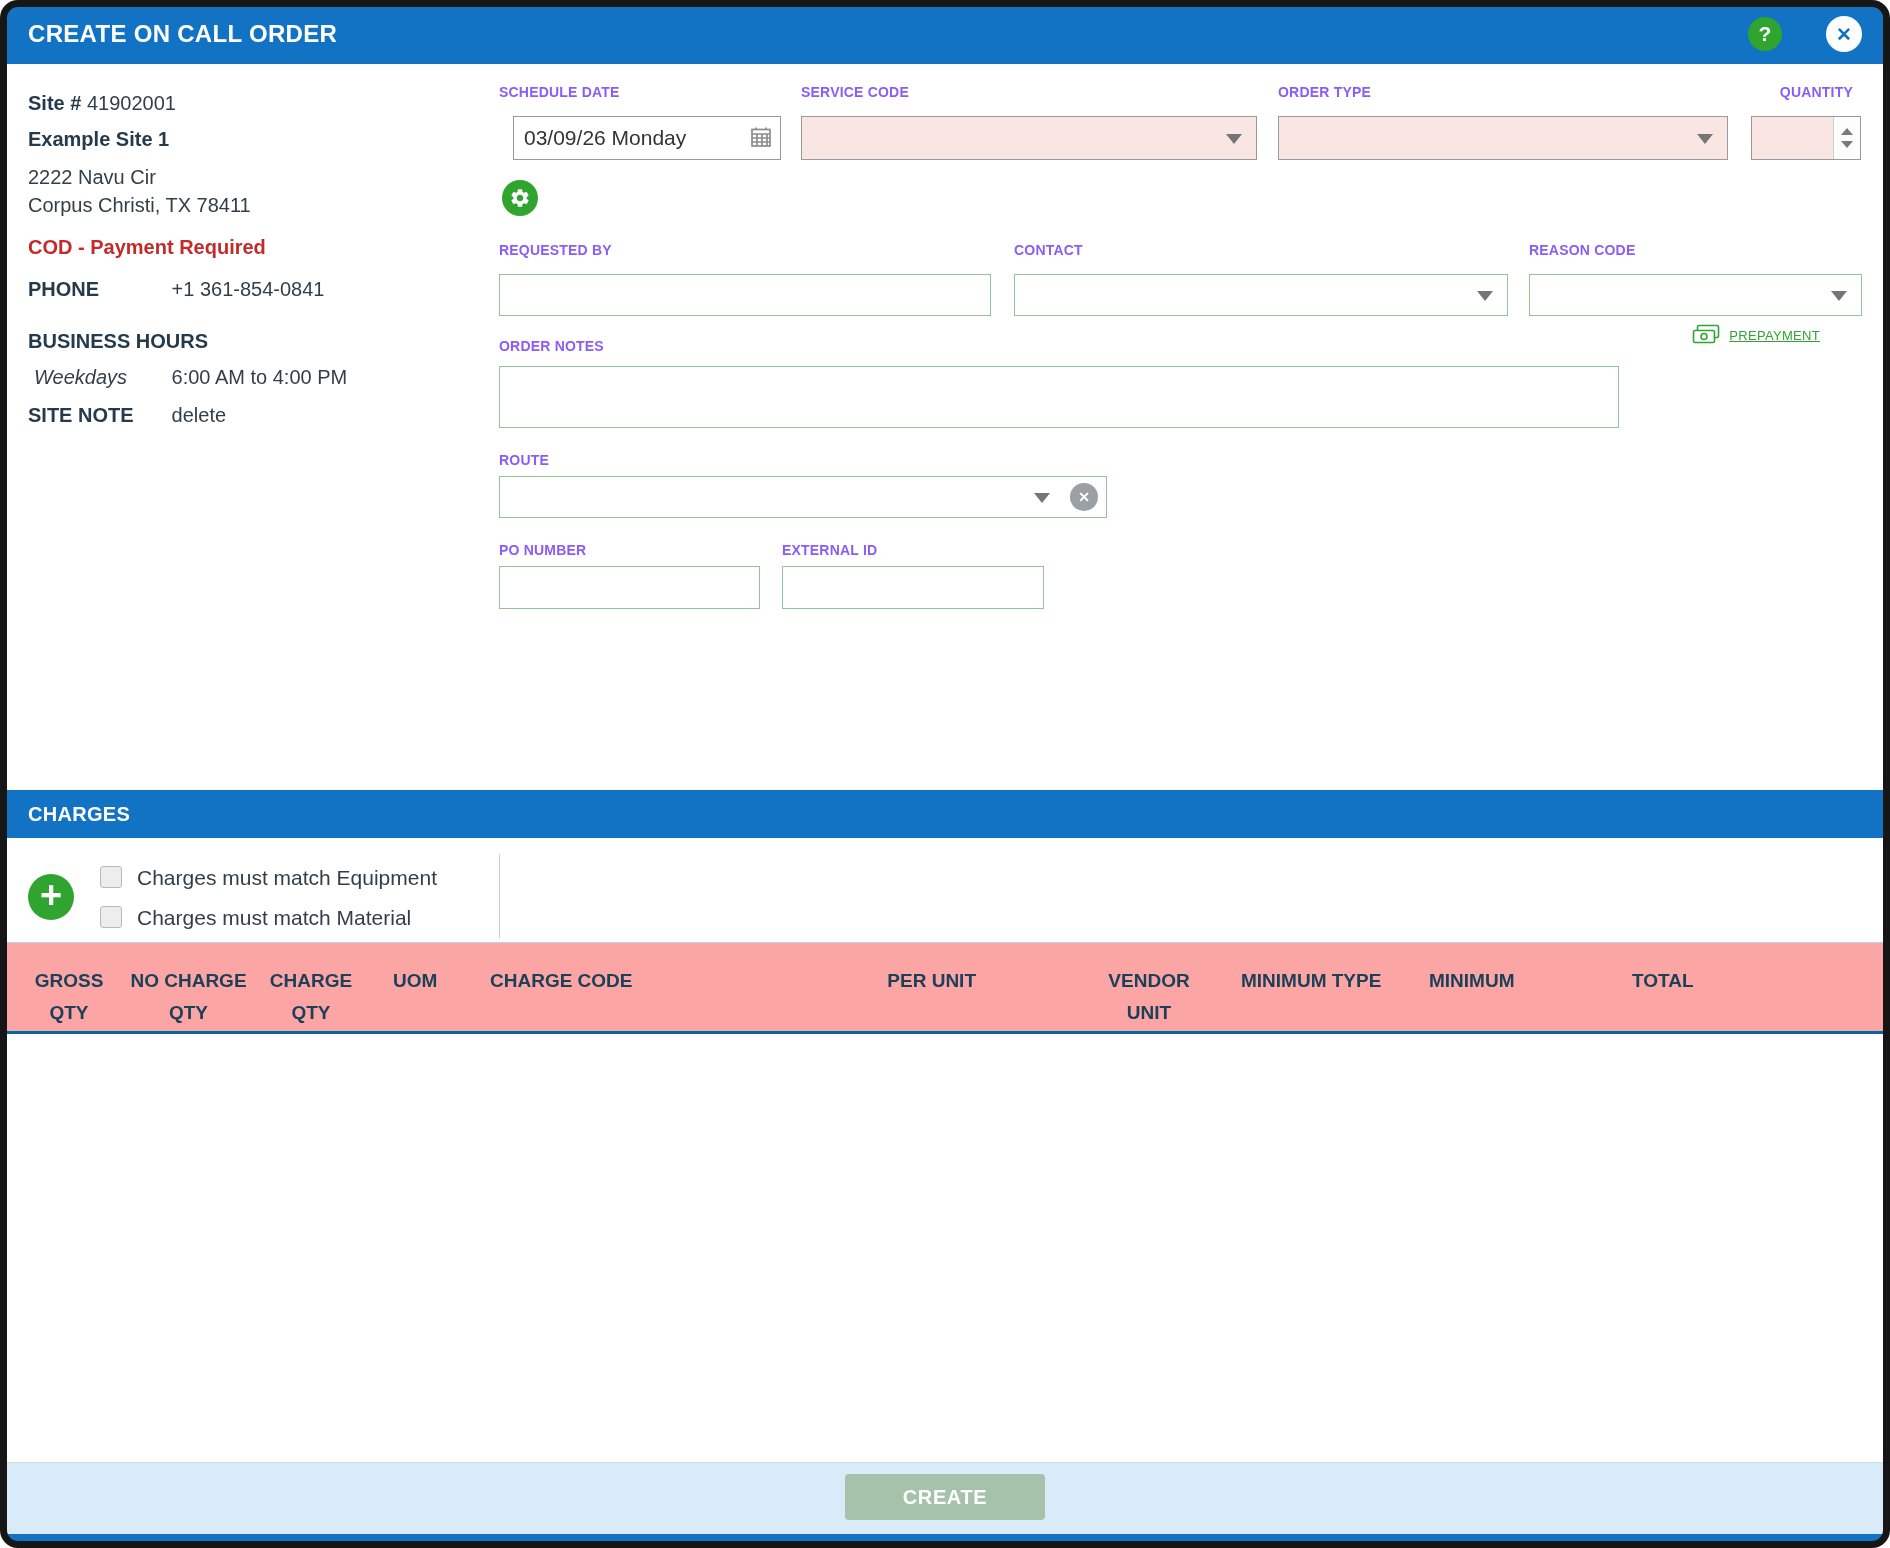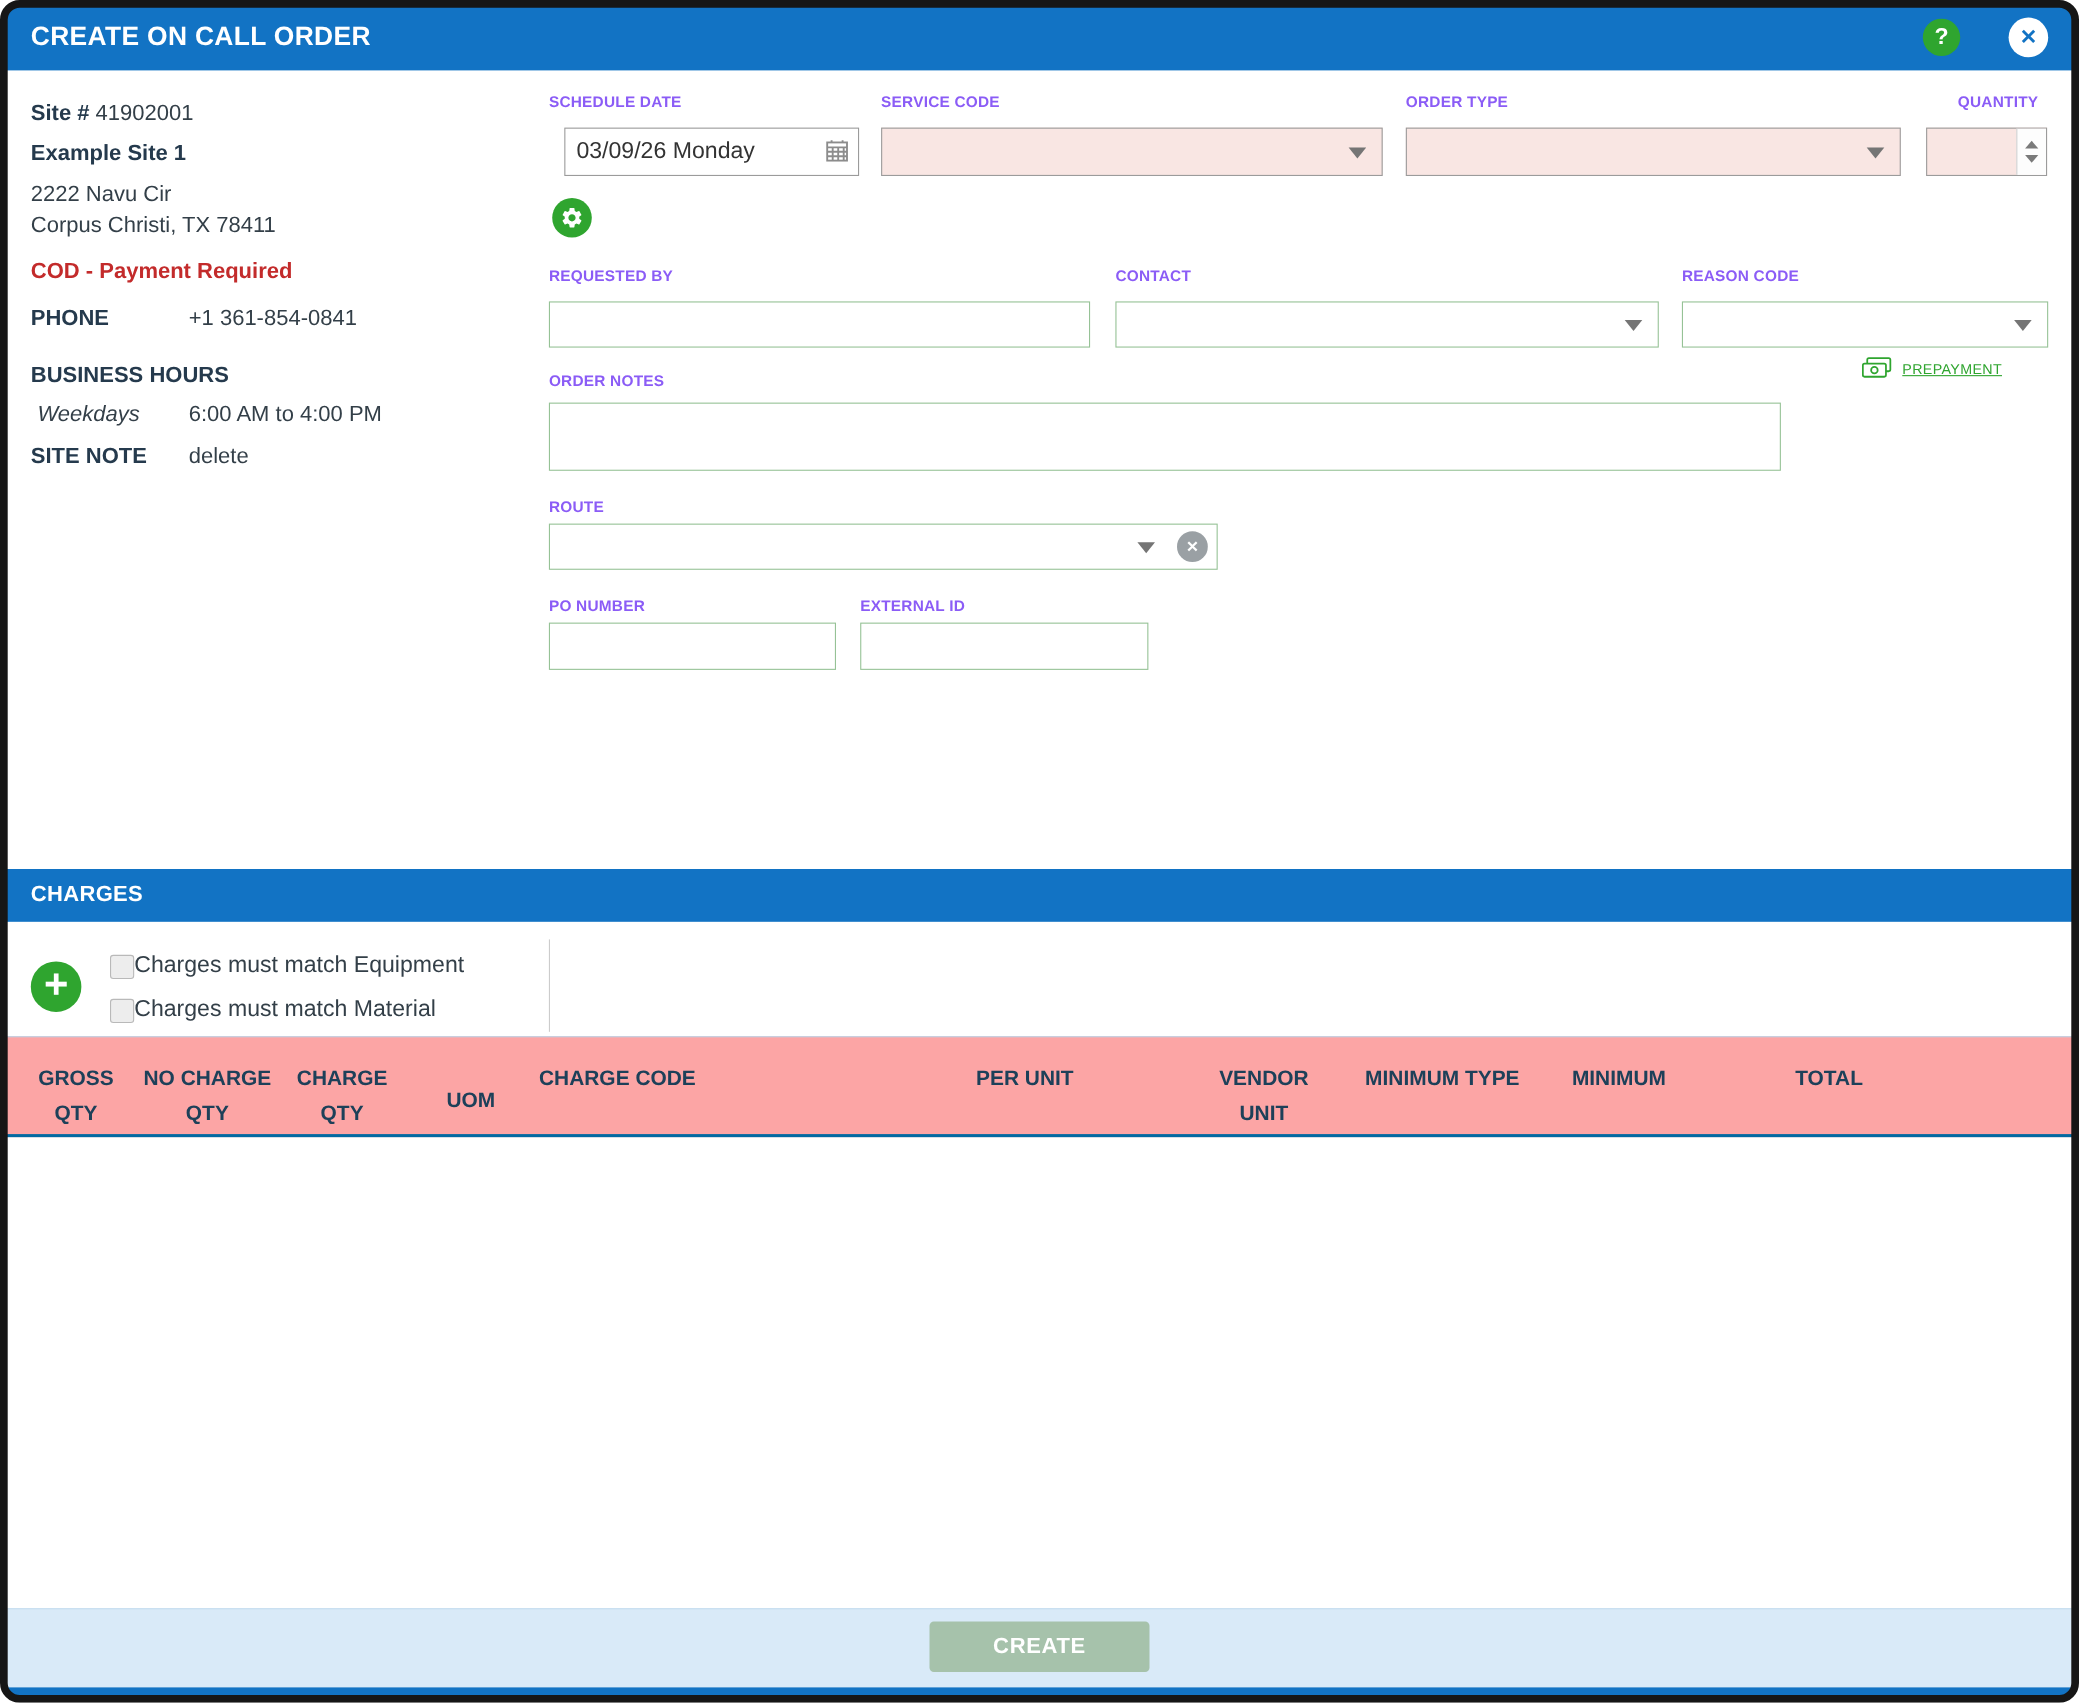--- a/index.html
+++ b/index.html
@@ -61,21 +61,21 @@
            border:1px solid #96c296;resize:none;font-size:20px;padding:8px 10px;outline:none;
            font-family:"Liberation Sans", sans-serif;}
 
   
   .charges-bar{position:absolute;left:0;right:0;top:786px;height:48px;background:#1273C4;}
   .charges-title{position:absolute;left:24px;top:50%;transform:translateY(-50%);
                  color:#fff;font-size:20px;font-weight:bold;letter-spacing:.3px;}
   .plus-btn{position:absolute;left:24px;top:870px;width:46px;height:46px;border-radius:50%;
             background:#2FA52F;display:flex;align-items:center;justify-content:center;cursor:pointer;}
   .plus-glyph{color:#fff;font-size:38px;font-weight:bold;line-height:1;transform:translateY(-2px);}
-  .cb-row{position:absolute;left:96px;display:flex;align-items:flex-end;cursor:pointer;}
+  .cb-row{position:absolute;left:96px;display:flex;align-items:flex-start;gap:15px;cursor:pointer;}
   .cb{width:22px;height:22px;background:#ededed;border:1px solid #b9b9b9;border-radius:3px;box-sizing:border-box;}
   .cb-label{font-size:21px;color:#333f48;}
   .vdivider{position:absolute;left:495px;top:850px;height:84px;width:1px;background:#cccccc;}
 
   .thead{position:absolute;left:0;right:0;top:938px;height:92px;background:#fca5a5;
          border-top:1px solid #bcd4e8;border-bottom:3px solid #0369a1;box-sizing:border-box;}
   .th{position:absolute;top:22px;font-size:19px;font-weight:bold;color:#1d4059;line-height:32px;}
   .tbody{position:absolute;left:0;right:0;top:1030px;height:428px;background:#fff;}
 
   
@@ -230,21 +230,21 @@
   <div class="cb-row" style="top:902px;">
     <span class="cb"></span>
     <span class="cb-label">Charges must match Material</span>
   </div>
   <div class="vdivider"></div>
 
   <div class="thead">
     <div class="th" style="left:20px;width:90px;text-align:center;">GROSS QTY</div>
     <div class="th" style="left:122px;width:125px;text-align:center;">NO CHARGE QTY</div>
     <div class="th" style="left:252px;width:110px;text-align:center;">CHARGE QTY</div>
-    <div class="th" style="left:389px;width:70px;text-align:center;margin-top:20px;">UOM</div>
+    <div class="th" style="left:389px;width:70px;text-align:left;">UOM</div>
     <div class="th" style="left:486px;width:300px;text-align:left;">CHARGE CODE</div>
     <div class="th" style="left:822px;width:150px;text-align:right;">PER UNIT</div>
     <div class="th" style="left:1095px;width:100px;text-align:center;">VENDOR UNIT</div>
     <div class="th" style="left:1237px;width:180px;text-align:left;">MINIMUM TYPE</div>
     <div class="th" style="left:1425px;width:130px;text-align:left;">MINIMUM</div>
     <div class="th" style="left:1628px;width:120px;text-align:left;">TOTAL</div>
   </div>
 
   <div class="tbody"></div>
 

